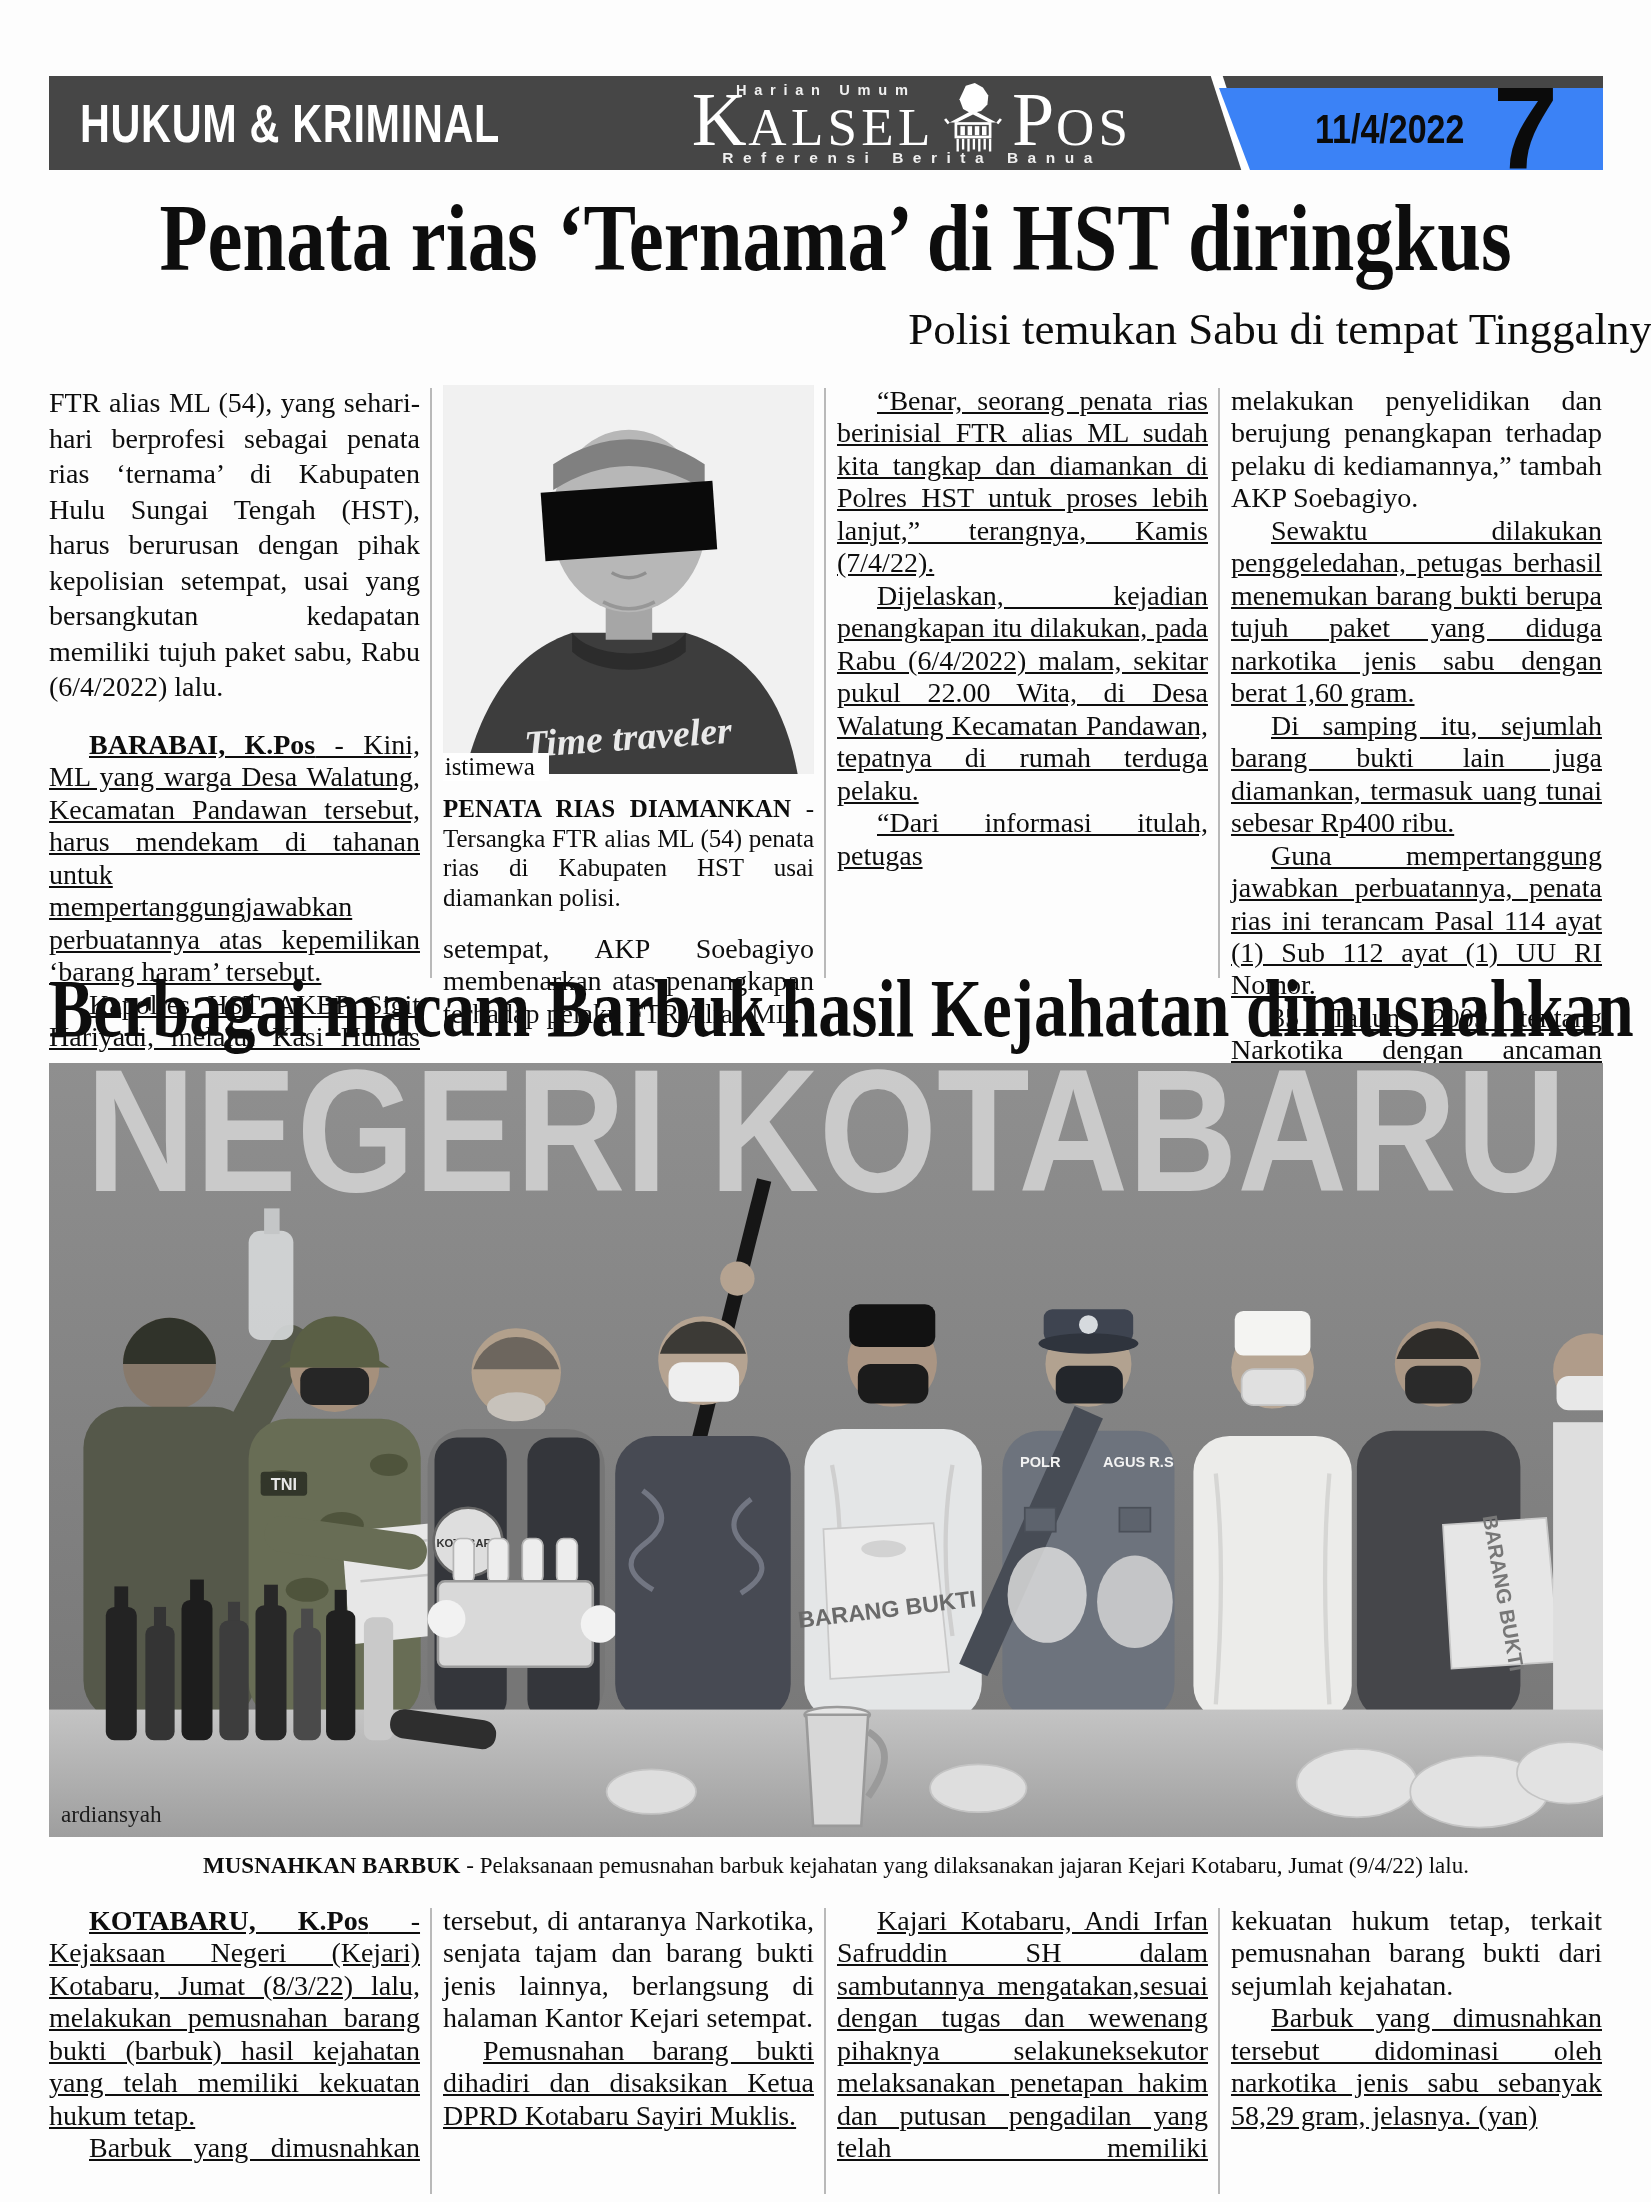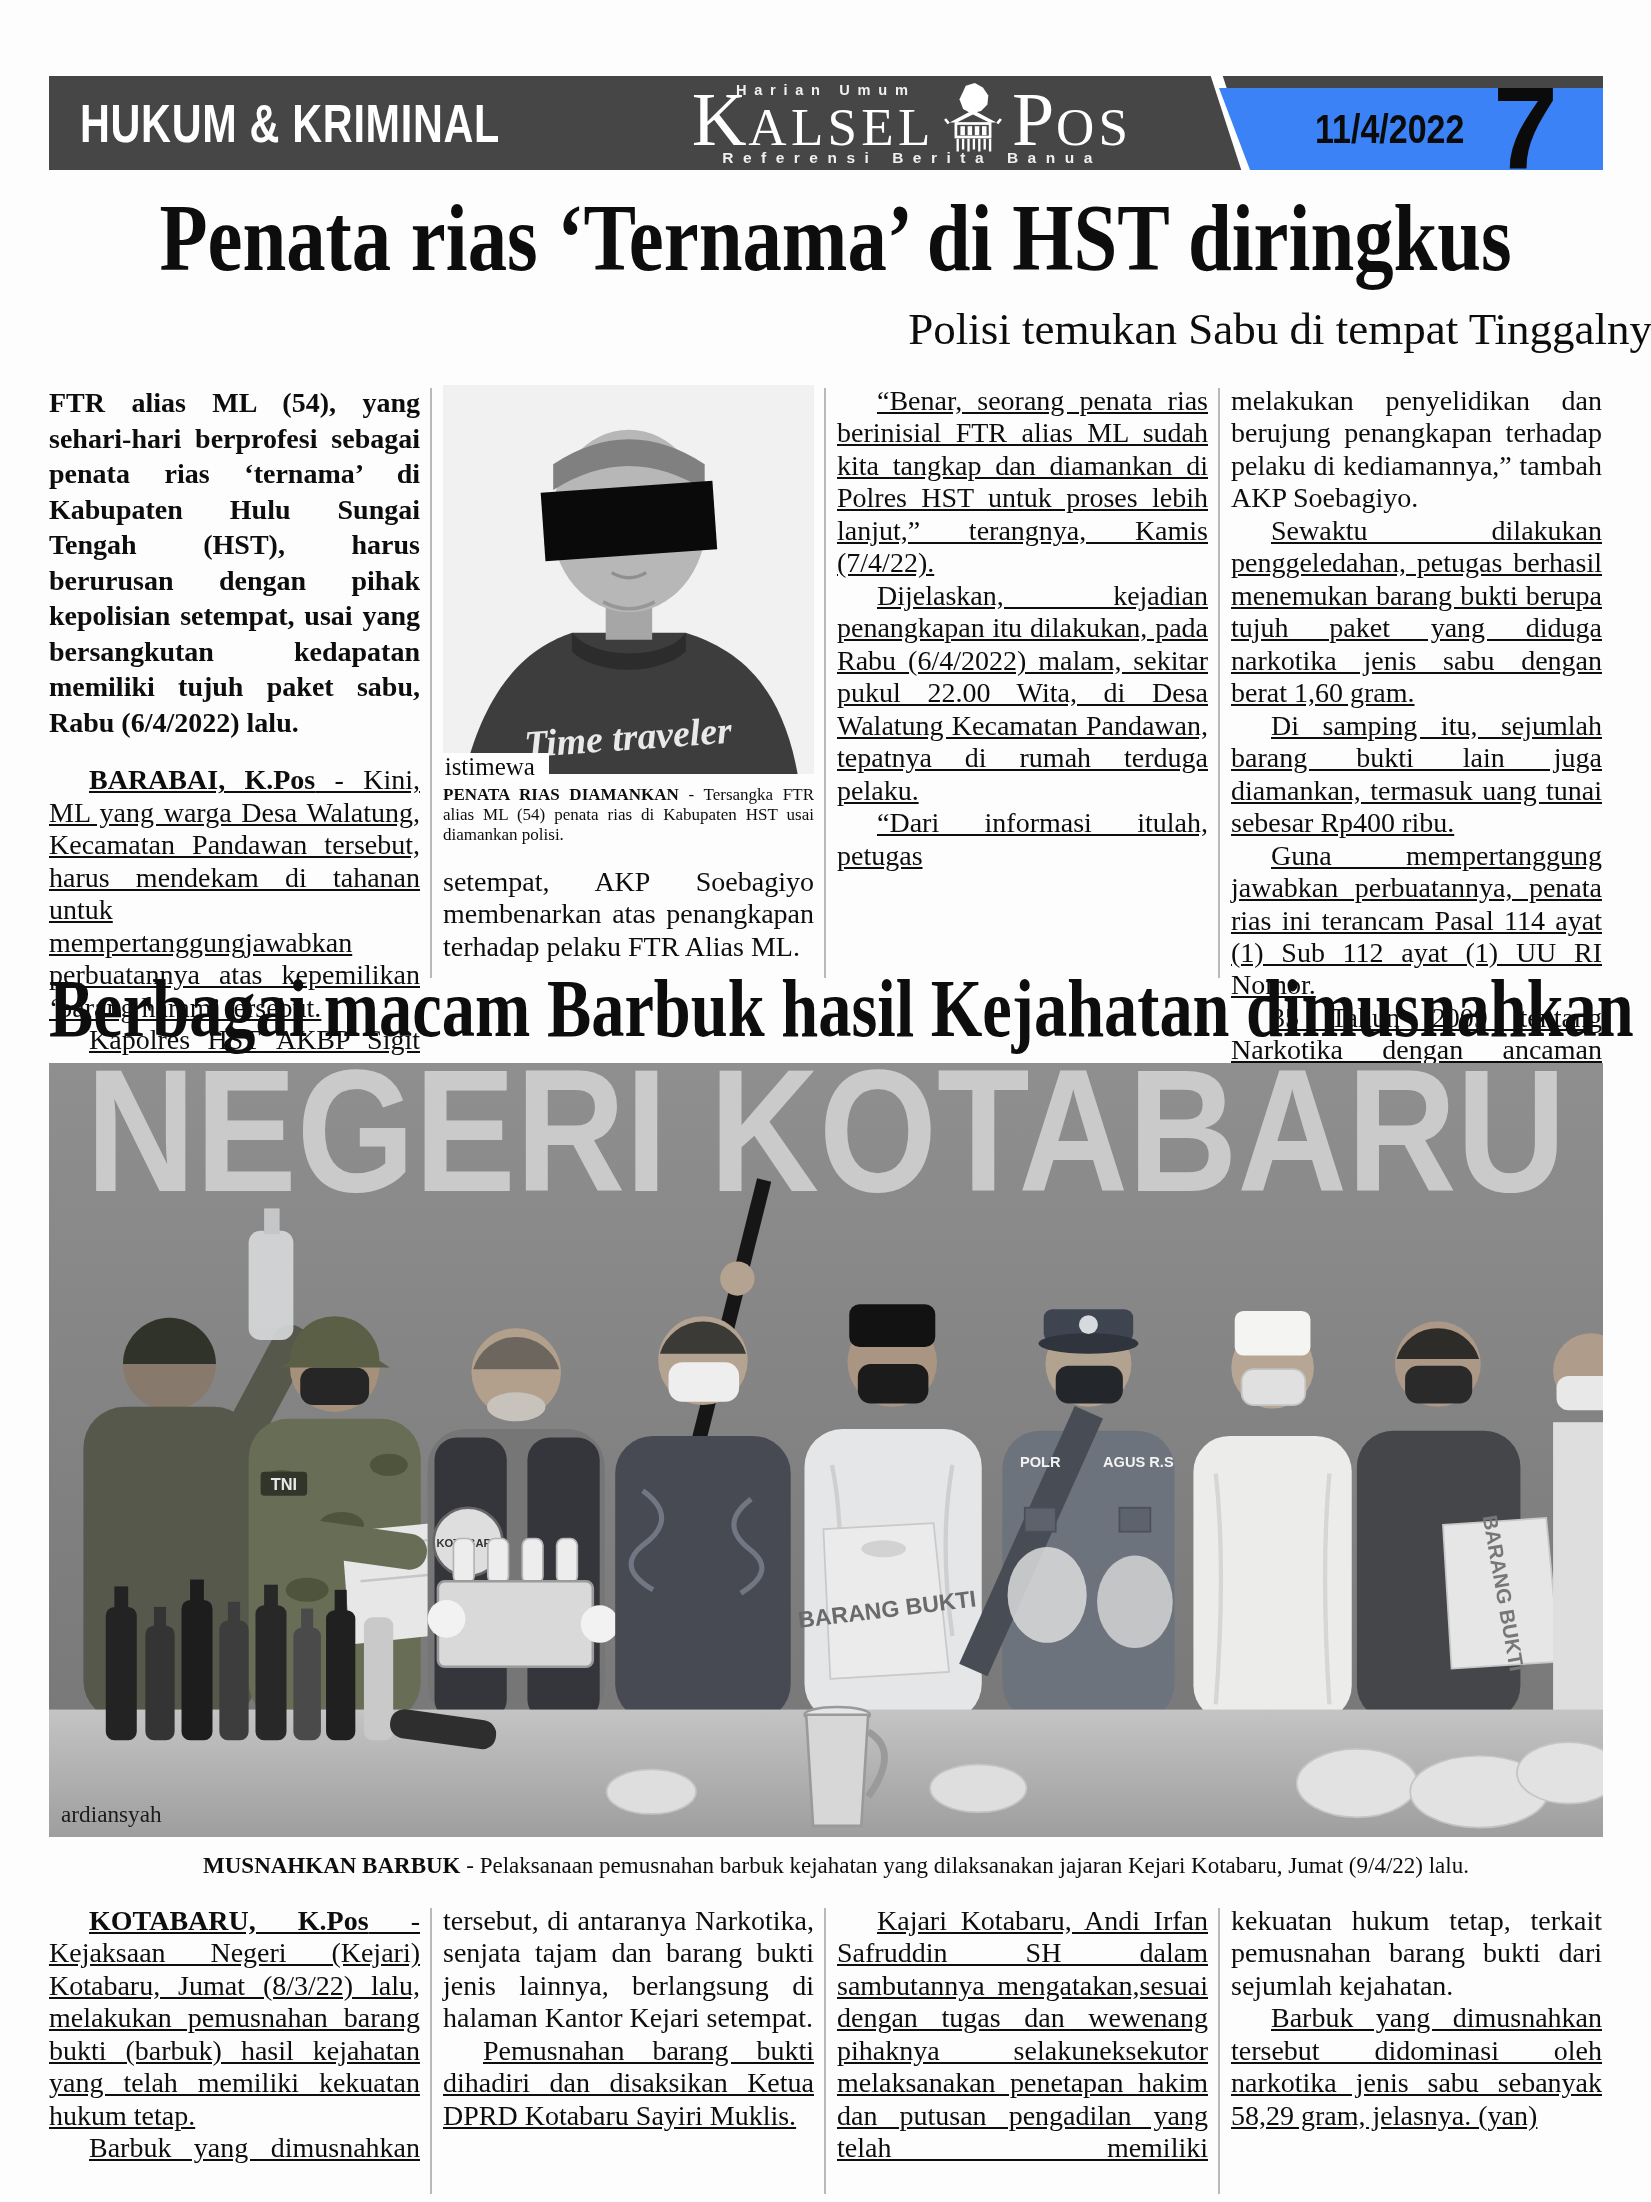--- a/index.html
+++ b/index.html
@@ -43,32 +43,32 @@
 
   
   .article{position:absolute;left:49px;width:1554px;}
   .article1{top:385px;height:602px;}
   .article2-body{top:1905px;height:298px;}
   .col{position:absolute;top:0;width:371px;}
   .c0{left:0}.c1{left:394px}.c2{left:788px}.c3{left:1182px}
   .col p{margin:0;text-align:justify;font-size:28px;line-height:1.16;}
   .col p.indent{text-indent:40px;text-decoration:underline;}
   .col p.spread{text-align-last:justify;}
-  .lead-par{font-weight:bold;text-align:left;font-size:28px;line-height:1.27 !important;}
+  .lead-par{font-weight:normal;text-align:left;font-size:28px;line-height:1.27 !important;}
   .gap28{height:24px;}
   .gap24{height:20.6px;}
   .vrule{position:absolute;top:3.4px;bottom:8.6px;width:1.7px;background:#b9b9b9;}
   .r0{left:381px}.r1{left:775px}.r2{left:1169px}
 
   
   .photo1-wrap{position:relative;width:371px;height:389px;}
   .photo1-wrap svg{display:block;}
   .credit1{position:absolute;left:0;bottom:-6.9px;background:#fff;padding:0 13.8px 0 1.7px;
       font-size:25px;}
-  .caption1{margin-top:11px;font-size:17px;line-height:1.18;text-align:justify;}
+  .caption1{margin-top:20px;font-size:25px;line-height:1.18;text-align:justify;}
   .caption-bold{font-weight:bold;}
 
   
   .photo2{position:absolute;left:49px;top:1063px;width:1554px;height:774px;}
   .photo2 svg{display:block;}
   .caption2{position:absolute;top:1853px;left:0;width:100%;text-align:center;
       font-size:23px;}
 </style>
 </head>
 <body>

